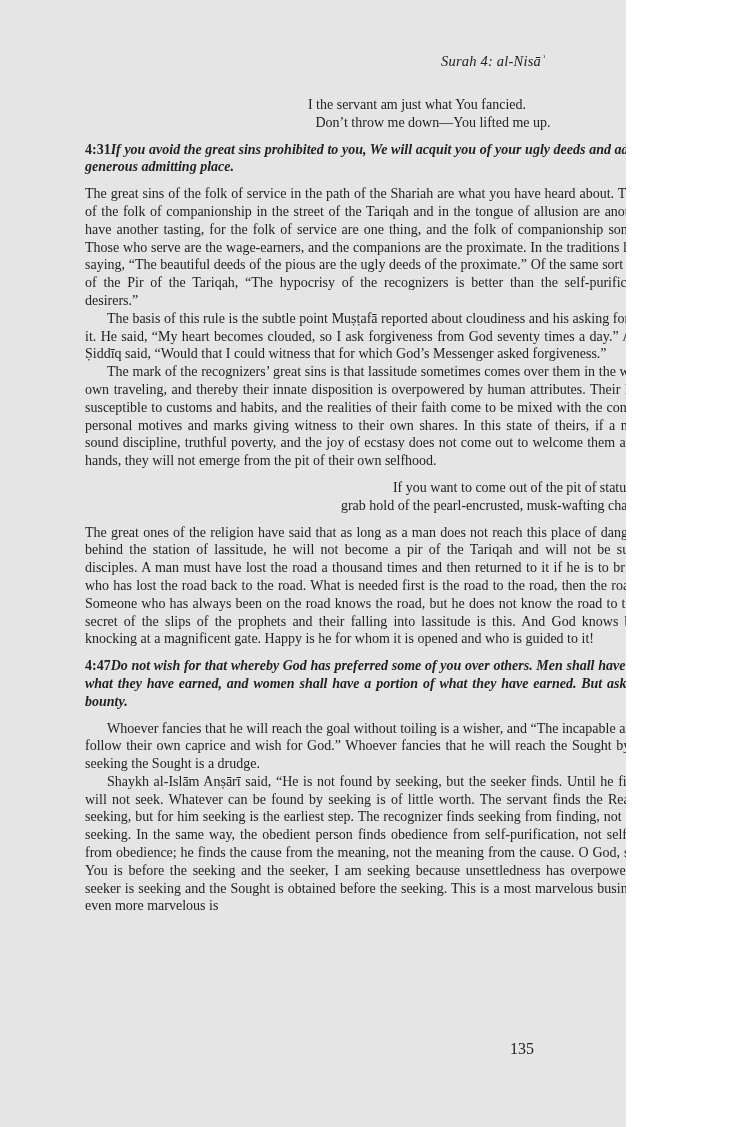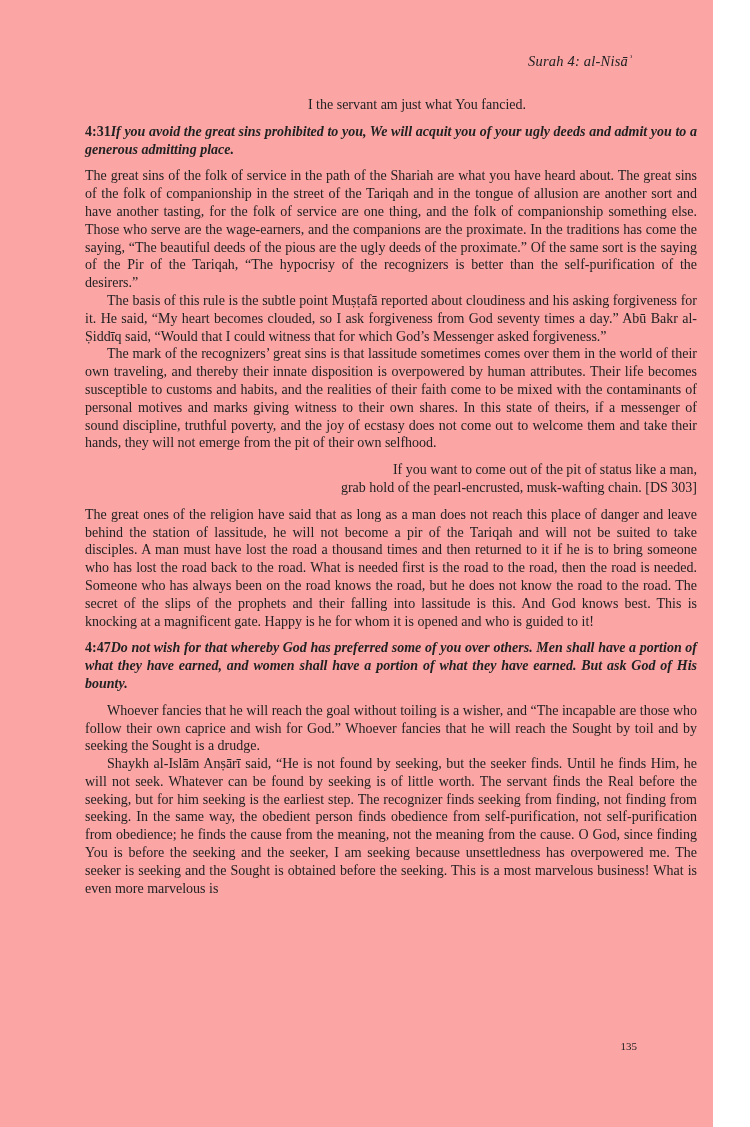--- a/index.html
+++ b/index.html
@@ -2,23 +2,23 @@
 <html><head>
 <meta charset="utf-8">
 <style>
   html, body {
     margin: 0;
     padding: 0;
     background: #ffffff;
   }
   .page {
     position: relative;
-    width: 713px;
+    width: 626px;
     height: 1127px;
-    background: #fca5a5;
+    background: #e5e5e5;
     font-family: "Liberation Serif", serif;
     color: #222222;
     overflow: hidden;
   }
   .running-head {
     position: absolute;
     top: 53px;
     right: 80px;
     font-style: italic;
     font-size: 14.5px;
@@ -54,35 +54,36 @@
   }
   .text-block p.body-para {
     margin: 0;
   }
   .text-block p.indent {
     text-indent: 22px;
   }
   .folio {
     position: absolute;
     top: 1040px;
-    right: 76px;
-    font-size: 11px;
+    right: 92px;
+    font-size: 16px;
   }
 </style>
 </head>
 <body>
 
 <div class="page">
 
   <div class="running-head">Surah 4: al-Nisāʾ</div>
 
   <div class="text-block">
 
     <div class="poem">
       <div class="poem-line-1">I the servant am just what You fancied.</div>
+      <div class="poem-line-2">Don’t throw me down—You lifted me up.</div>
     </div>
 
     <p class="verse-heading"><span class="verse-number">4:31</span><span>If you avoid the great sins prohibited to you, We will acquit you of your ugly deeds and admit you to a generous admitting place.</span></p>
 
     <p class="body-para">The great sins of the folk of service in the path of the Shariah are what you have heard about.  The great sins of the folk of companionship in the street of the Tariqah and in the tongue of allusion are another sort and have another tasting, for the folk of service are one thing, and the folk of companionship something else.  Those who serve are the wage-earners, and the companions are the proximate.  In the traditions has come the saying, “The beautiful deeds of the pious are the ugly deeds of the proximate.”  Of the same sort is the saying of the Pir of the Tariqah, “The hypocrisy of the recognizers is better than the self-purification of the desirers.”</p>
 
     <p class="body-para indent">The basis of this rule is the subtle point Muṣṭafā reported about cloudiness and his asking forgiveness for it.  He said, “My heart becomes clouded, so I ask forgiveness from God seventy times a day.”  Abū Bakr al-Ṣiddīq said, “Would that I could witness that for which God’s Messenger asked forgiveness.”</p>
 
     <p class="body-para indent">The mark of the recognizers’ great sins is that lassitude sometimes comes over them in the world of their own traveling, and thereby their innate disposition is overpowered by human attributes.  Their life becomes susceptible to customs and habits, and the realities of their faith come to be mixed with the contaminants of personal motives and marks giving witness to their own shares. In this state of theirs, if a messenger of sound discipline, truthful poverty, and the joy of ecstasy does not come out to welcome them and take their hands, they will not emerge from the pit of their own selfhood.</p>
 

